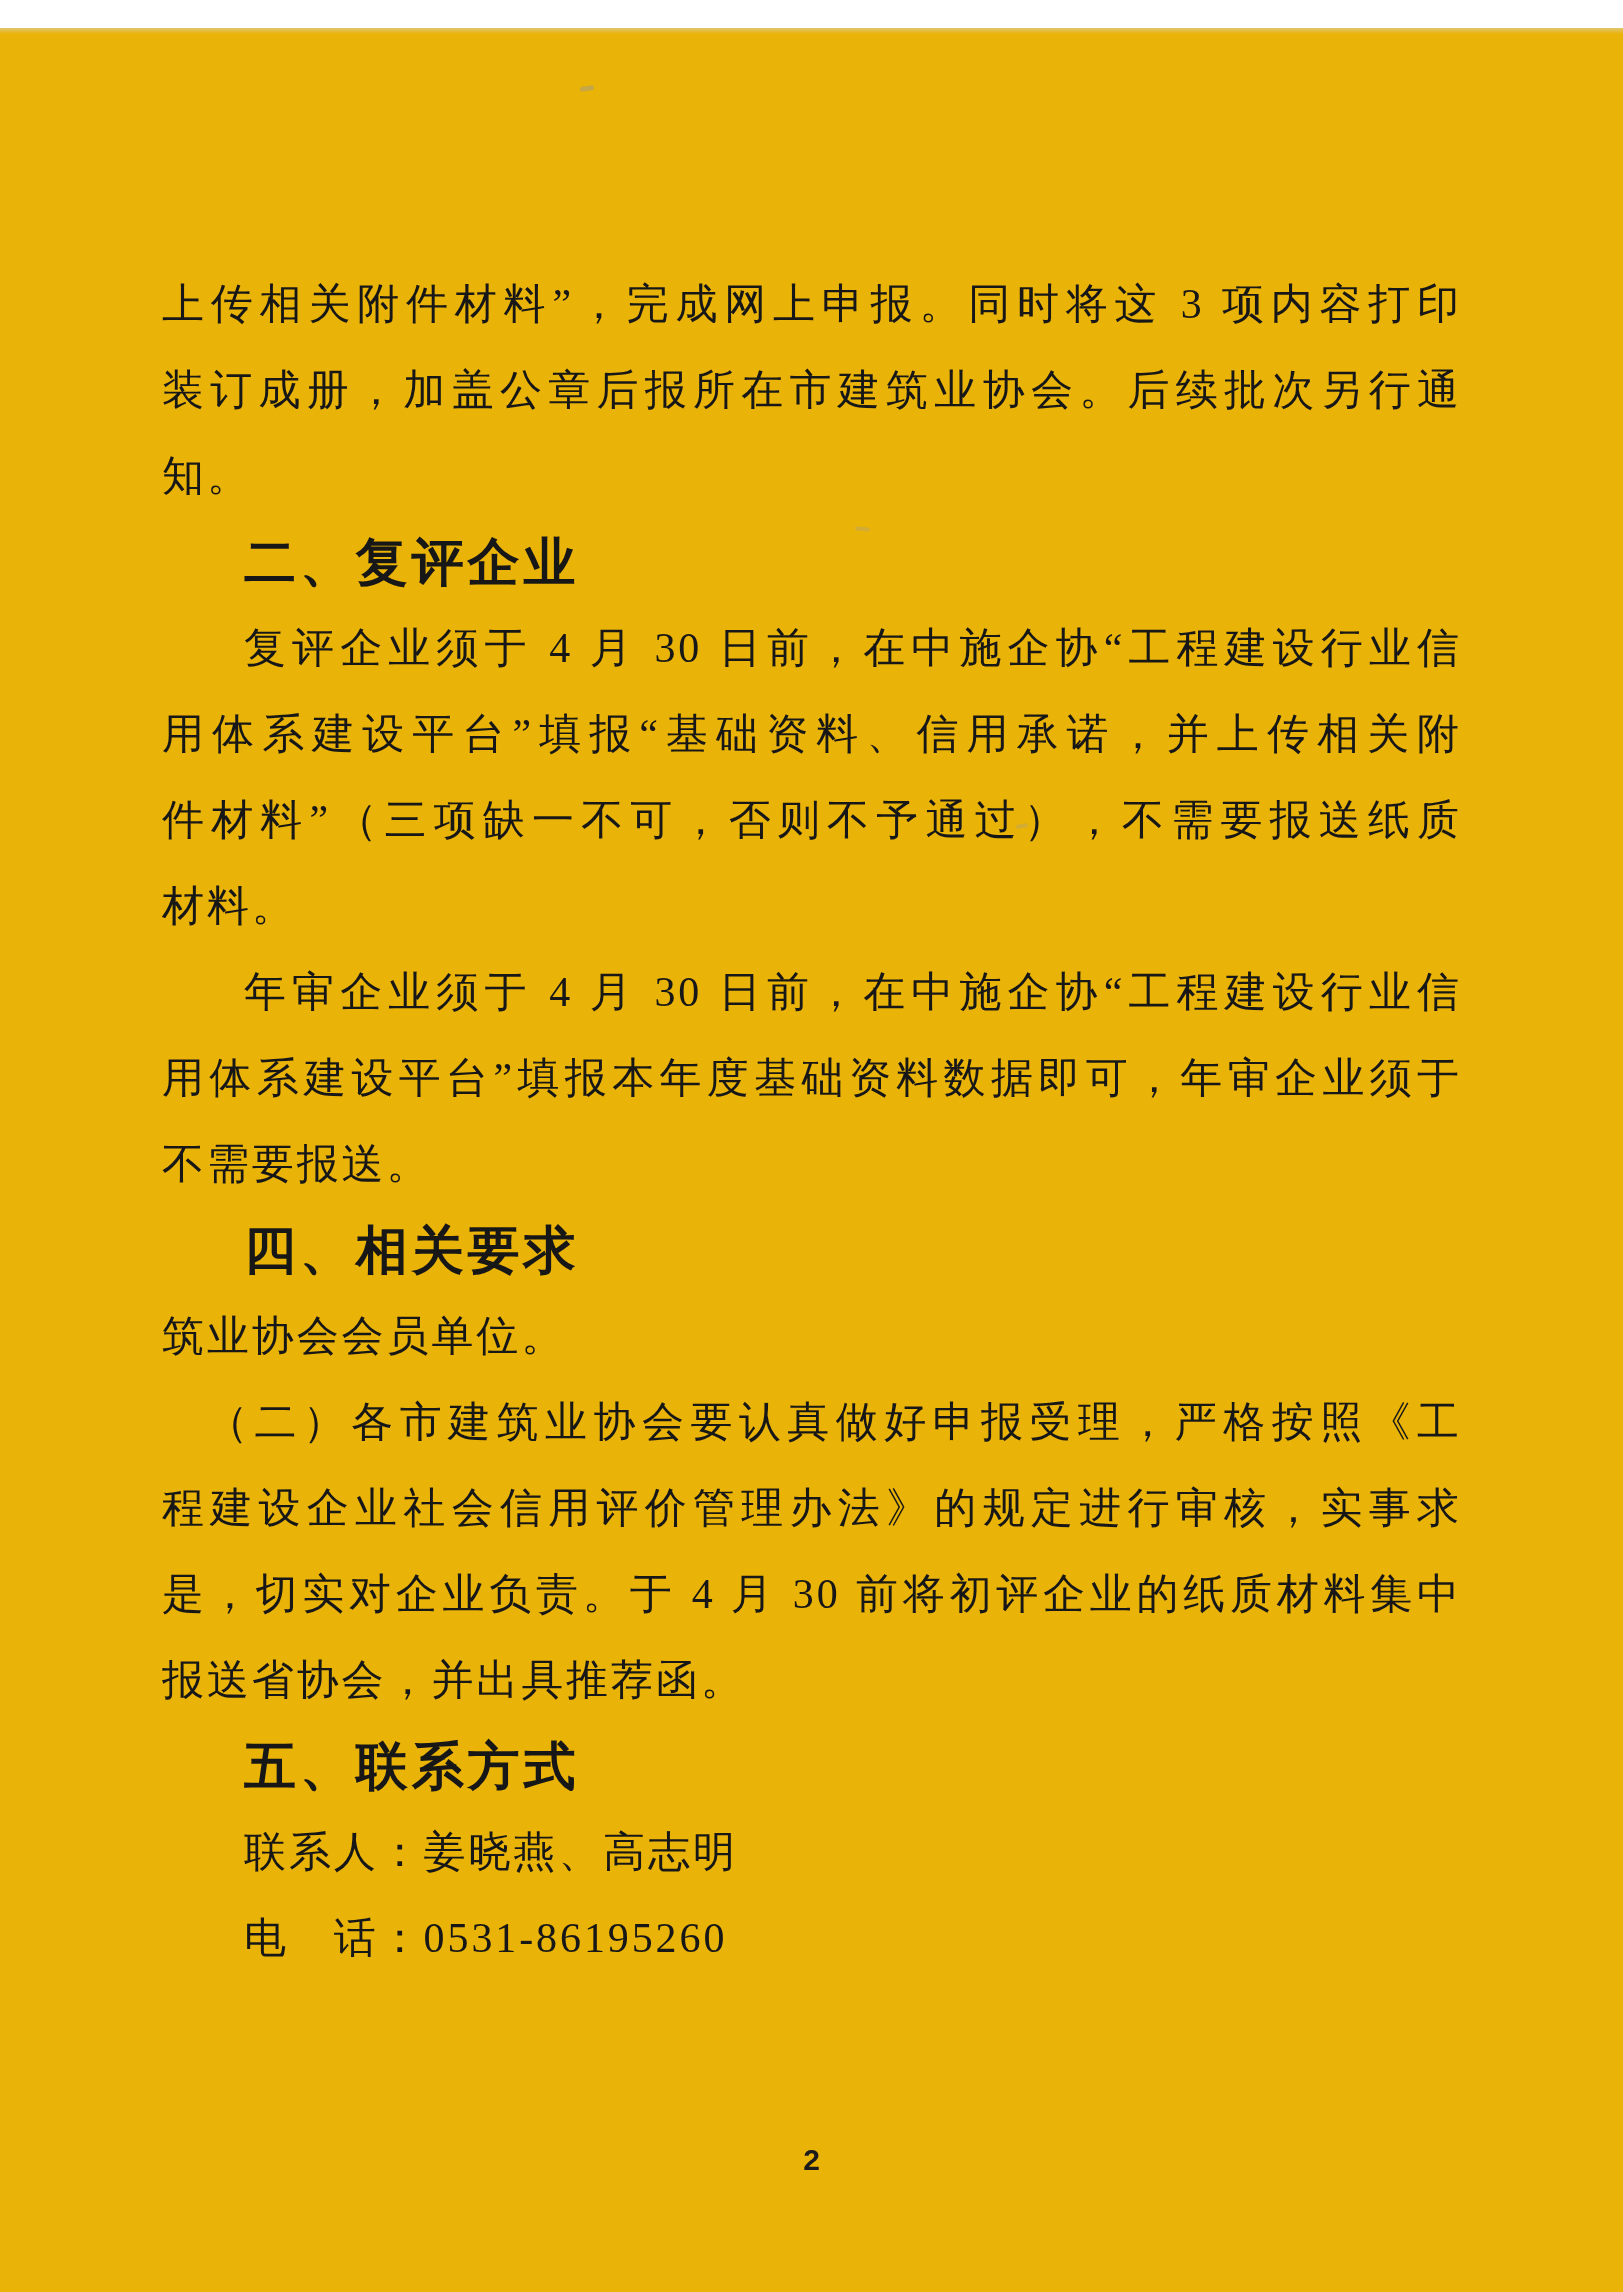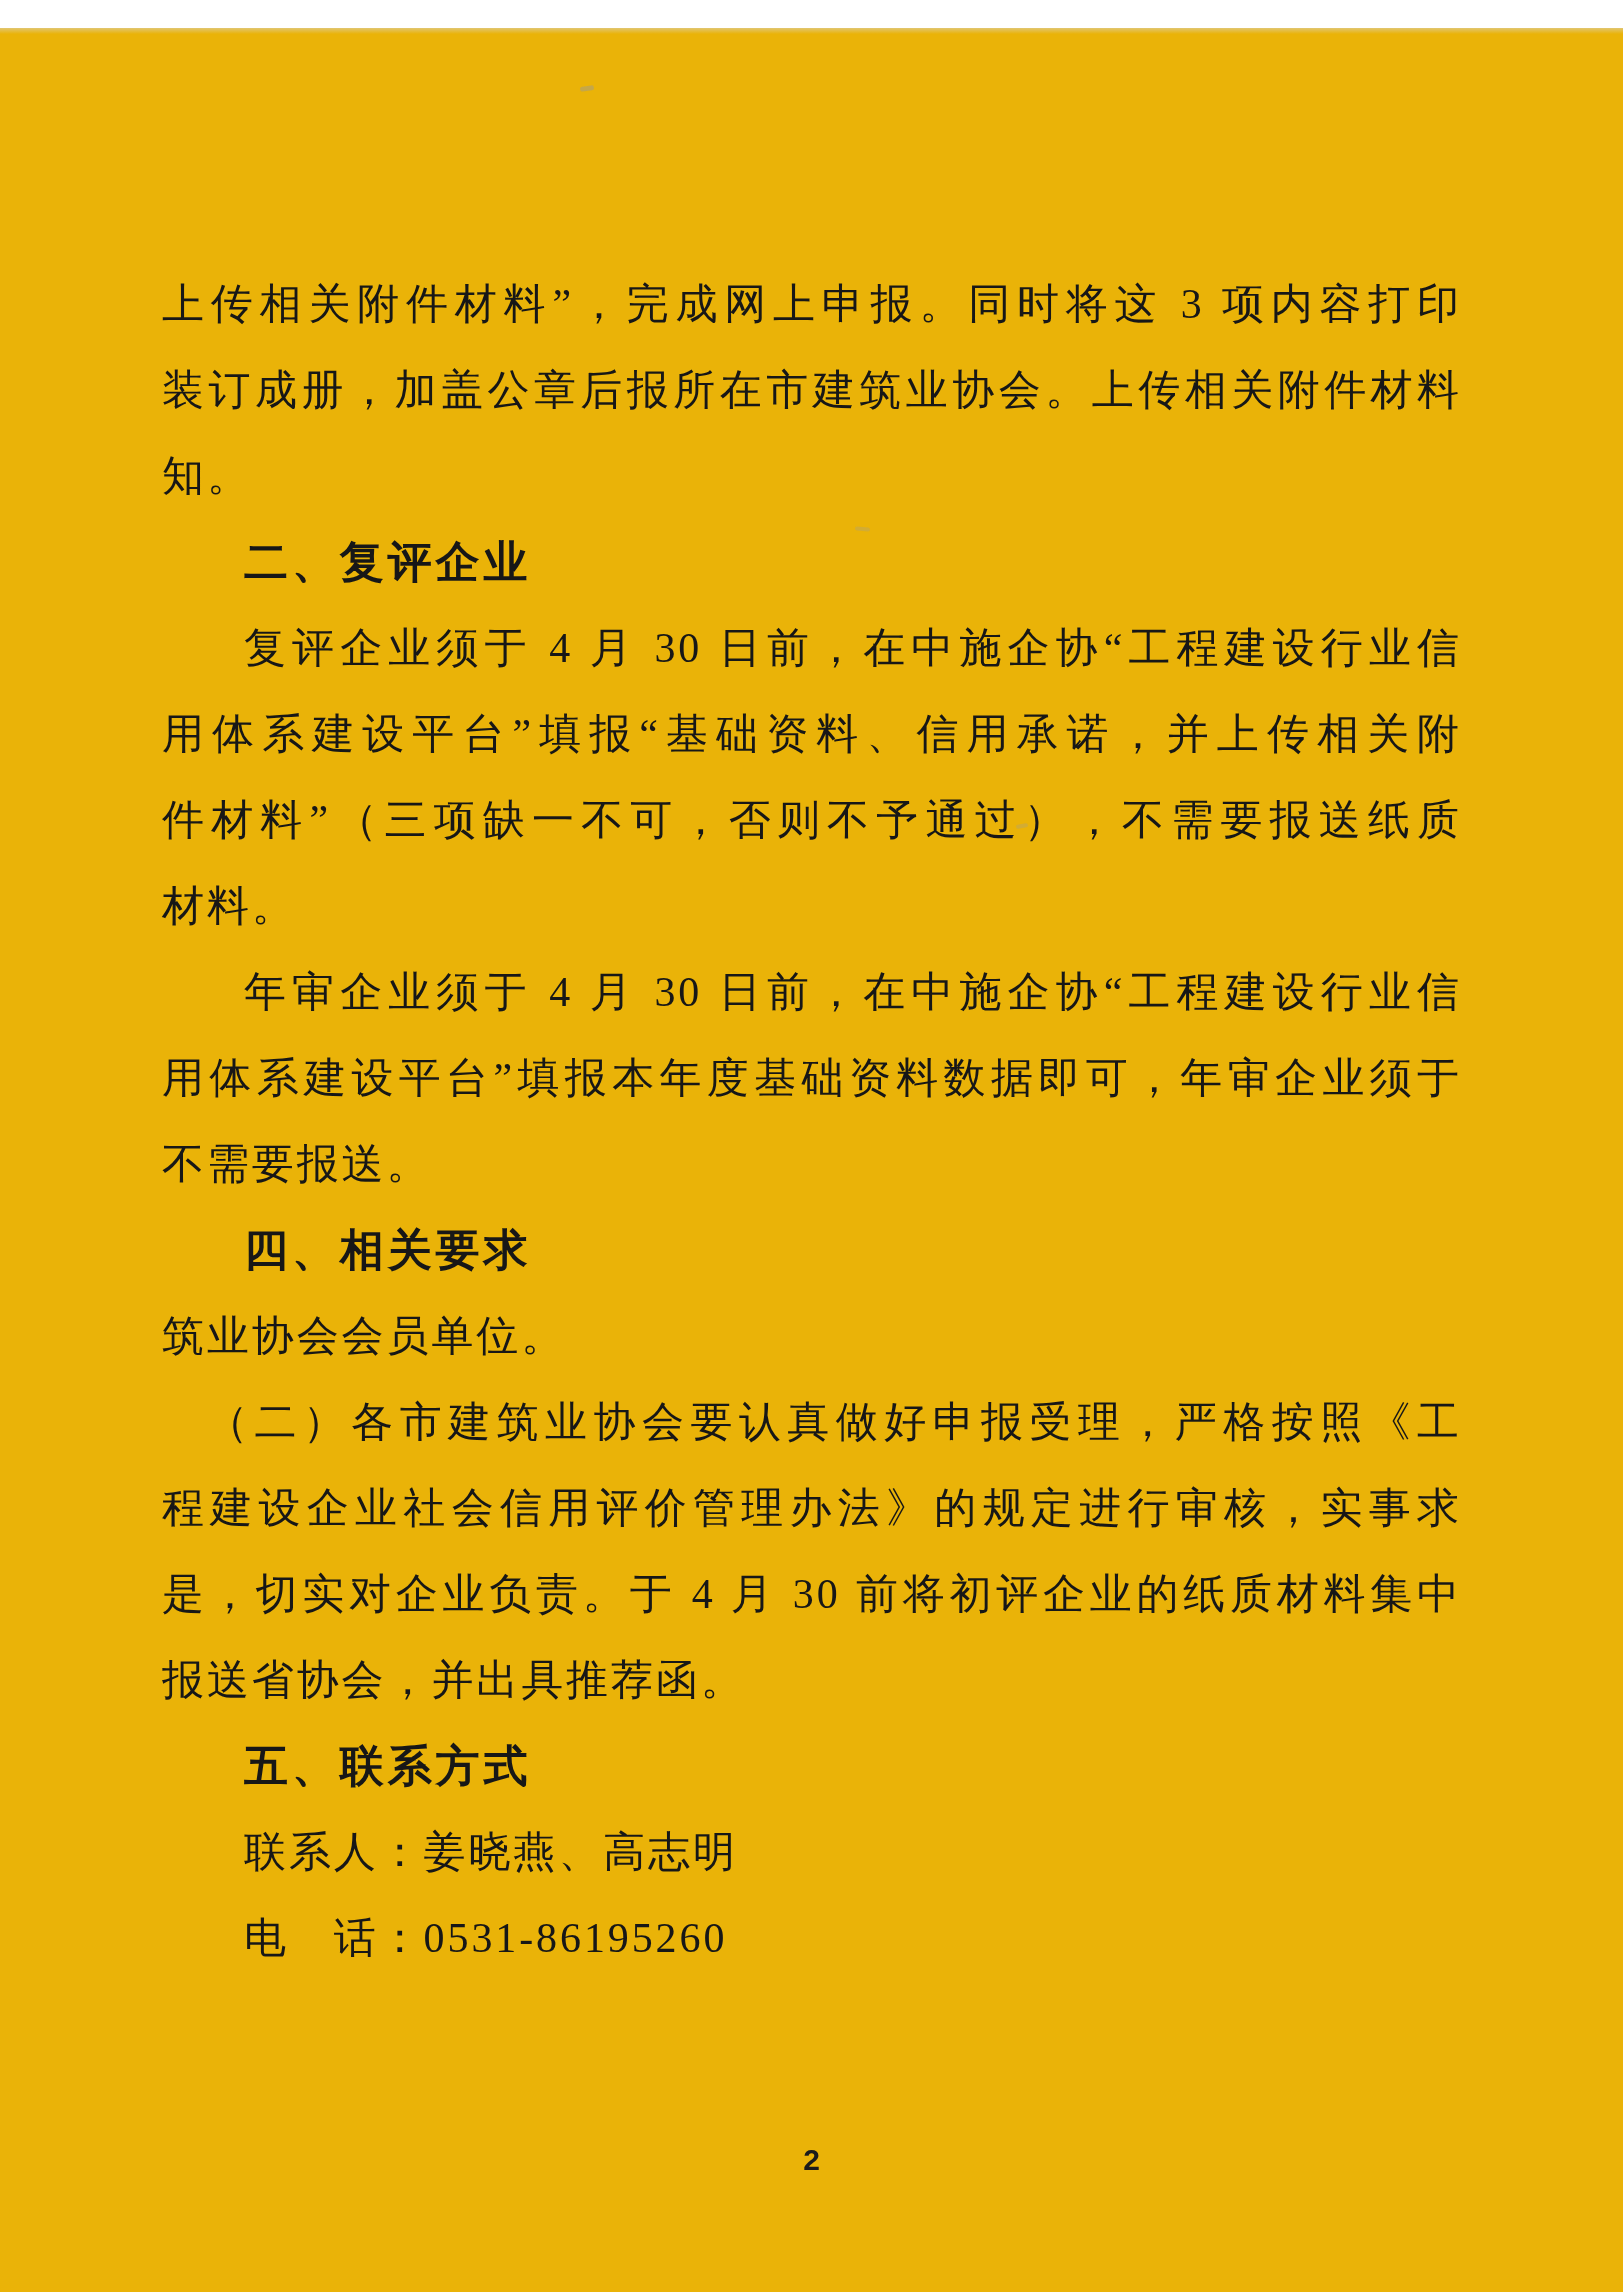--- a/index.html
+++ b/index.html
@@ -43,21 +43,21 @@
     white-space: normal;
     text-align: justify;
     text-align-last: justify;
     text-justify: inter-character;
   }
   .indent { text-indent: 82px; }
   .indent-sm { text-indent: 44px; }
   .head {
     font-family: "Liberation Sans", sans-serif;
     font-weight: 700;
-    font-size: 44px;
+    font-size: 52px;
     letter-spacing: 3.9px;
   }
   .pagenum {
     position: absolute;
     top: 2115px;
     left: 0;
     width: 100%;
     text-align: center;
     font-family: "Liberation Sans", sans-serif;
     font-size: 30px;
@@ -75,21 +75,21 @@
   .artifact.a2 { left: 855px; top: 499px; width: 14.7px; height: 3.9px; opacity: .3; transform: rotate(5deg); }
   .artifact.a3 { left: 1016px; top: 796px; width: 11.8px; height: 3.9px; opacity: .3; transform: rotate(-10deg); }
 </style>
 </head>
 <body>
 
 <div class="page">
 
   <div class="content">
     <div class="ln j">上传相关附件材料”，完成网上申报。同时将这 3 项内容打印</div>
-    <div class="ln j">装订成册，加盖公章后报所在市建筑业协会。上传相关附件材料</div>
+    <div class="ln j">装订成册，加盖公章后报所在市建筑业协会。后续批次另行通</div>
     <div class="ln">知。</div>
     <div class="ln head indent">二、复评企业</div>
     <div class="ln j indent">复评企业须于 4 月 30 日前，在中施企协“工程建设行业信</div>
     <div class="ln j">用体系建设平台”填报“基础资料、信用承诺，并上传相关附</div>
     <div class="ln j">件材料”（三项缺一不可，否则不予通过），不需要报送纸质</div>
     <div class="ln">材料。</div>
     <div class="ln j indent">年审企业须于 4 月 30 日前，在中施企协“工程建设行业信</div>
     <div class="ln j">用体系建设平台”填报本年度基础资料数据即可，年审企业须于</div>
     <div class="ln">不需要报送。</div>
     <div class="ln head indent">四、相关要求</div>

